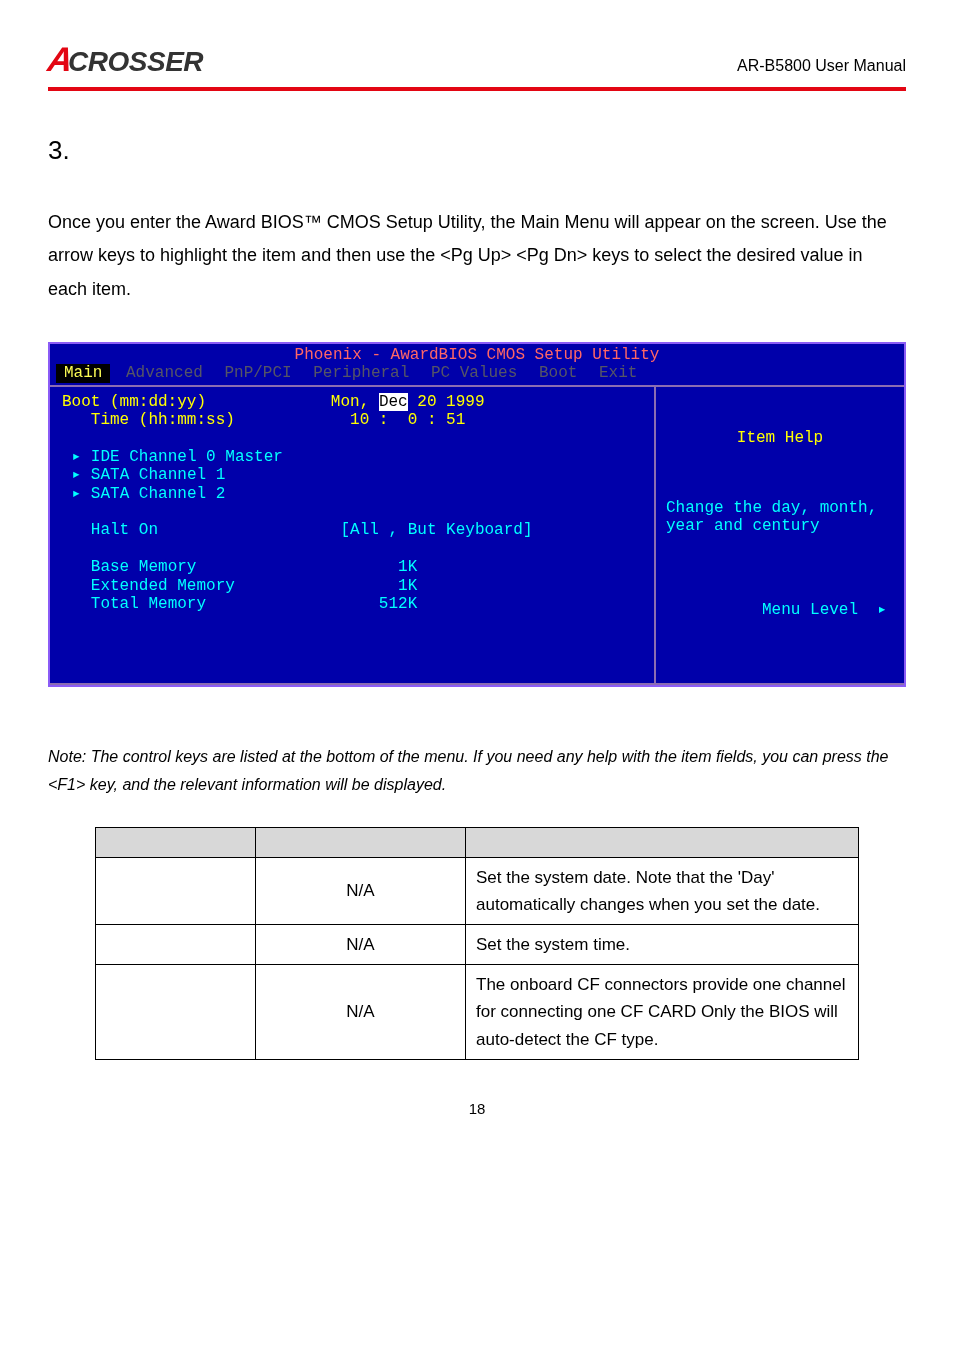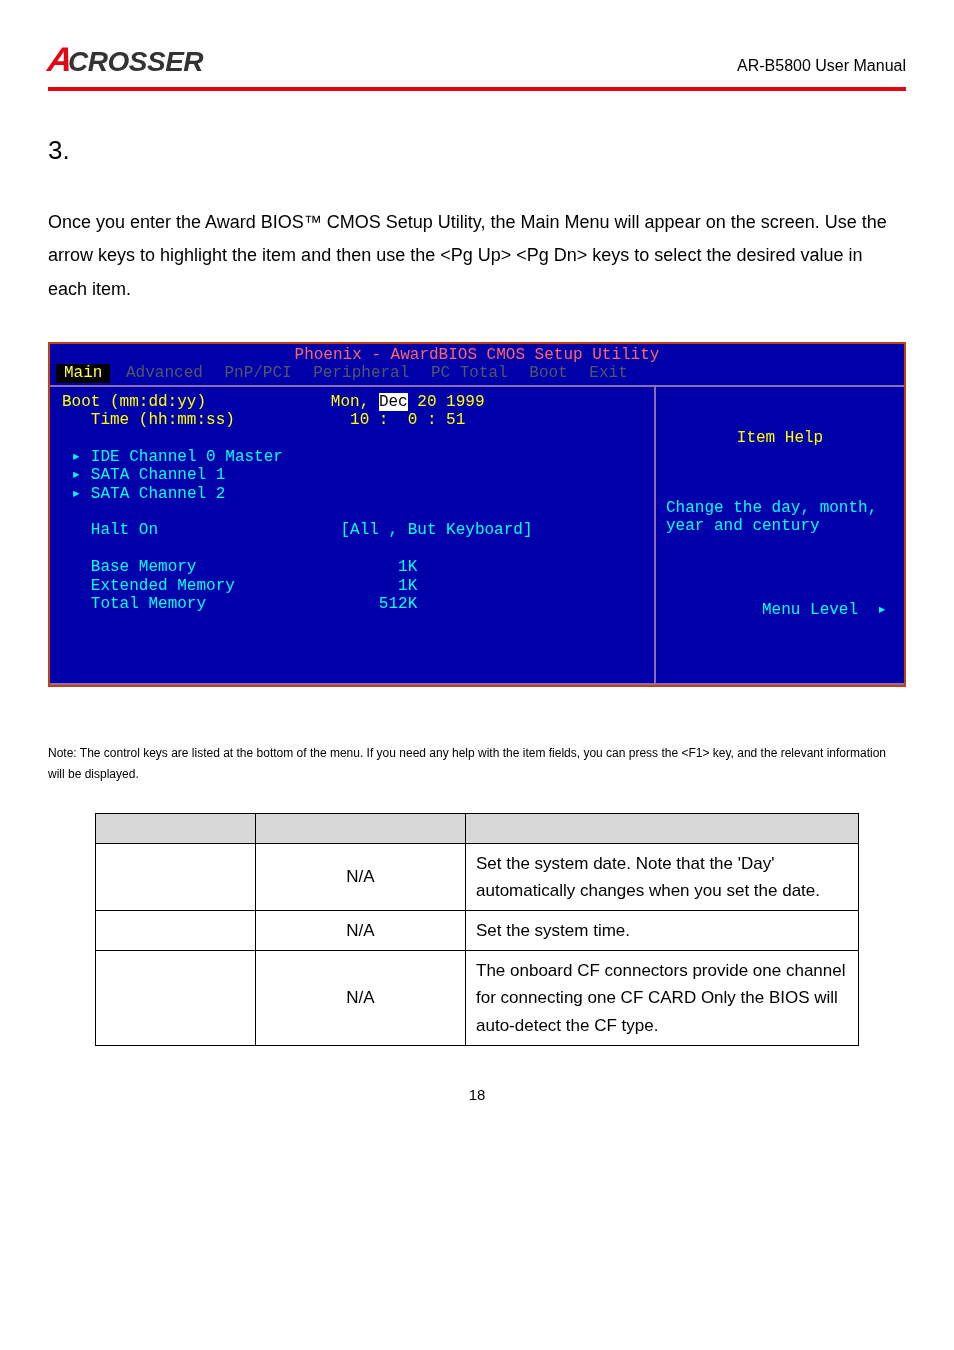--- a/index.html
+++ b/index.html
@@ -56,21 +56,21 @@
   }
   
   .bios {
     width: 858px;
     margin: 0 auto 56px auto;
     font-family: "Courier New", monospace;
     font-size: 16px;
     line-height: 1.15;
     color: #00ffff;
     background: #0000aa;
-    border: 2px solid #c2410c;
+    border: 2px solid #8b5cf6;
     display: flex;
     flex-direction: column;
   }
   .bios-title {
     text-align: center;
     color: #ff6666;
     padding: 2px 0 0 0;
   }
   .bios-menubar {
     padding: 0 6px 2px 6px;
@@ -109,23 +109,24 @@
   .blk-on-wht { background: #ffffff; color: #000000; }
   .tri { color: #00ffff; }
   .bios-footer {
     padding: 2px 6px 4px 6px;
     color: #ff6666;
     text-align: left;
     white-space: pre;
     font-size: 15px;
   }
   .note {
-    font-size: 12px;
+    font-size: 16px;
     line-height: 1.75;
     margin: 0 0 28px 0;
+    font-style: italic;
   }
   
   .opt-table {
     border-collapse: collapse;
     width: 764px;
     margin: 0 auto;
     font-size: 17px;
   }
   .opt-table th, .opt-table td {
     border: 1px solid #000;
@@ -163,21 +164,21 @@
 
   <p class="body-text">Once you enter the Award BIOS™ CMOS Setup Utility, the Main Menu will appear on the screen. Use the arrow keys to highlight the item and then use the &lt;Pg Up&gt; &lt;Pg Dn&gt; keys to select the desired value in each item.</p>
 
   <div class="bios">
     <div class="bios-title">Phoenix - AwardBIOS CMOS Setup Utility</div>
     <div class="bios-menubar">
       <span class="bios-tab active">Main</span>
       <span class="bios-tab">Advanced</span>
       <span class="bios-tab">PnP/PCI</span>
       <span class="bios-tab">Peripheral</span>
-      <span class="bios-tab">PC Total</span>
+      <span class="bios-tab">PC Values</span>
       <span class="bios-tab">Boot</span>
       <span class="bios-tab">Exit</span>
     </div>
 
     <div class="bios-body">
       <div class="bios-left"><span class="yel">Boot (mm:dd:yy)</span>             <span class="yel">Mon, </span><span class="blk-on-wht">Dec</span><span class="yel"> 20 1999</span>
    <span class="yel">Time (hh:mm:ss)</span>            <span class="yel">10 :  0 : 51</span>
 
  <span class="tri">▸</span> <span>IDE Channel 0 Master</span>
  <span class="tri">▸</span> <span>SATA Channel 1</span>

